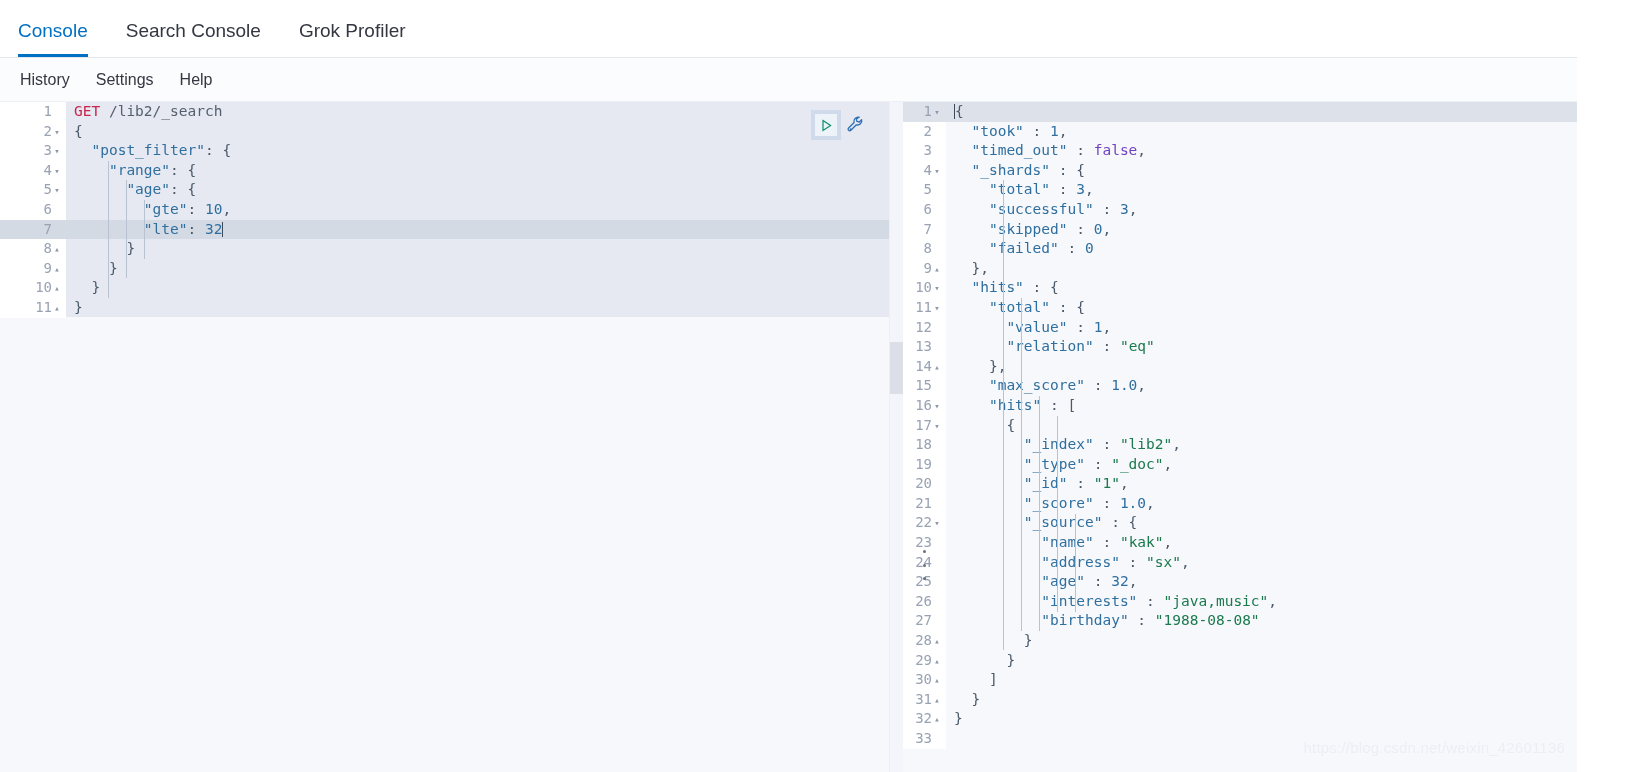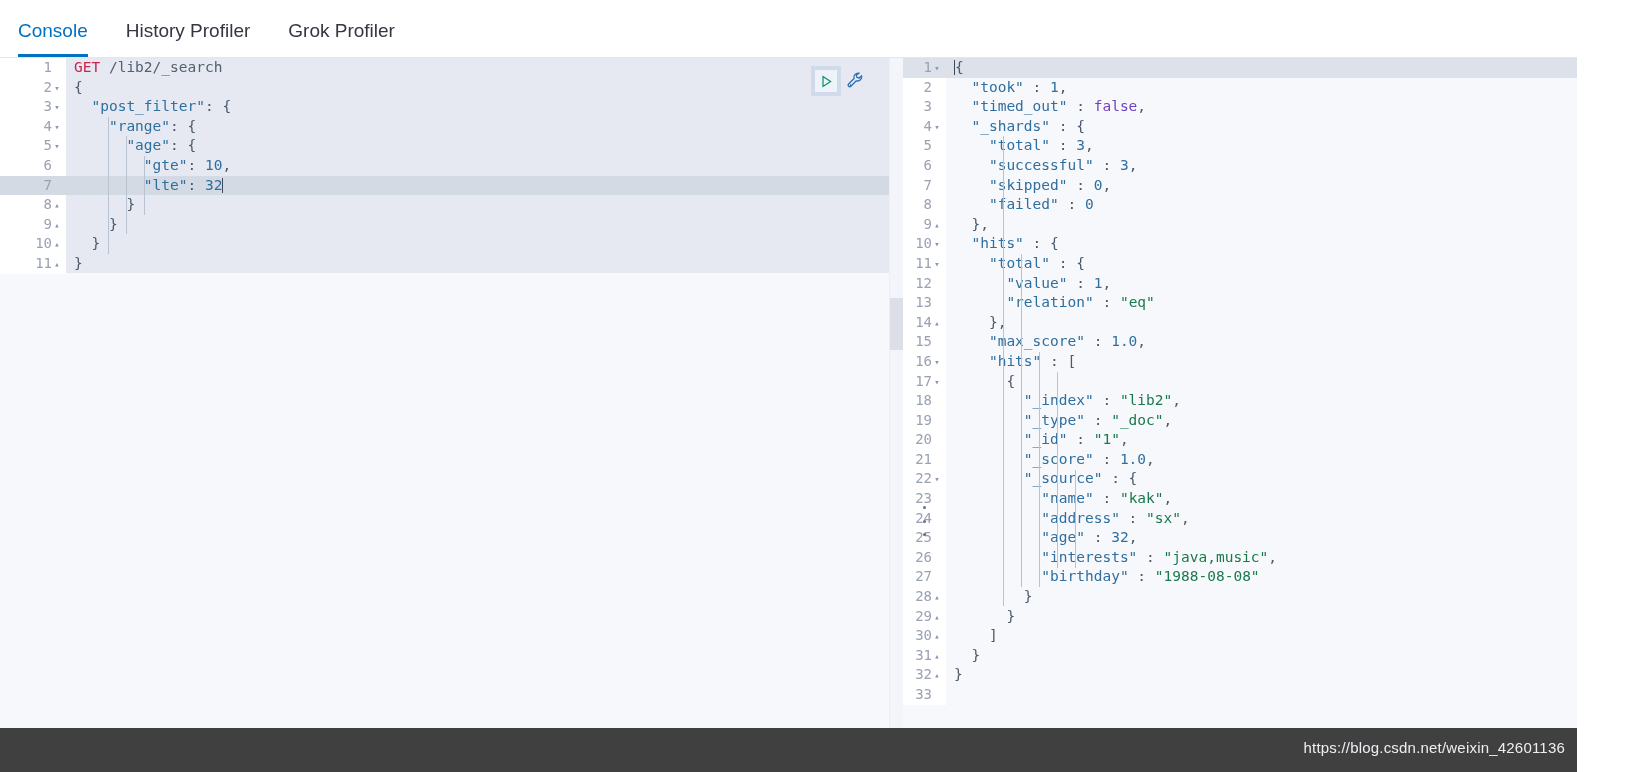--- a/index.html
+++ b/index.html
@@ -7,21 +7,21 @@
   html, body {
     margin: 0; padding: 0;
     background: #ffffff;
     font-family: "Liberation Sans", sans-serif;
   }
   #app {
     position: relative;
     width: 1577px;
     height: 772px;
     overflow: hidden;
-    background: #404040;
+    background: #8b5cf6;
   }
 
   
   .topbar {
     height: 58px;
     border-bottom: 1px solid #e3e6ec;
     display: flex;
     align-items: flex-end;
     padding-left: 18px;
     background: #fff;
@@ -262,27 +262,32 @@
 </head>
 <body>
 
 <div id="app">
 
   <div class="topbar">
     <div class="tab active">
       <span>Console</span>
     </div>
     <div class="tab">
-      <span>History Profiler</span>
+      <span>Search Console</span>
     </div>
     <div class="tab">
       <span>Grok Profiler</span>
     </div>
   </div>
 
+  <div class="menubar">
+    <div class="menu-item">History</div>
+    <div class="menu-item">Settings</div>
+    <div class="menu-item">Help</div>
+  </div>
 
   <div class="editors">
 
     <div class="pane request">
       <div class="req-shade"></div>
 
       <div class="guide" style="left:108px; top:58.8px; height:137px;"></div>
       <div class="guide" style="left:126px; top:78.4px; height:98px;"></div>
       <div class="guide" style="left:144px; top:98px; height:58.8px;"></div>
 

